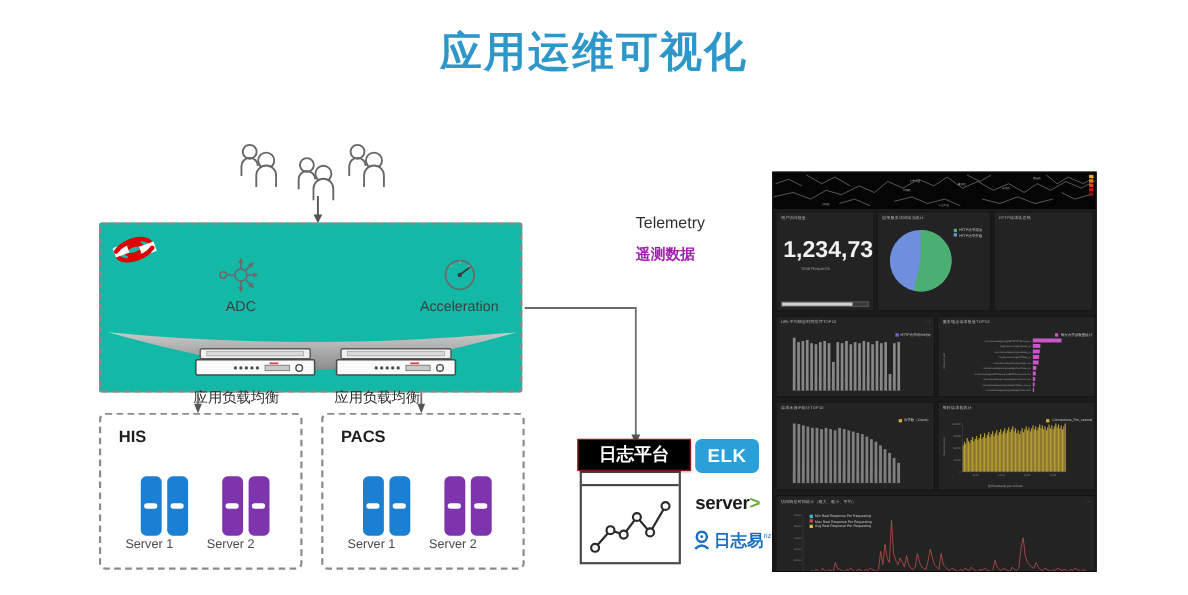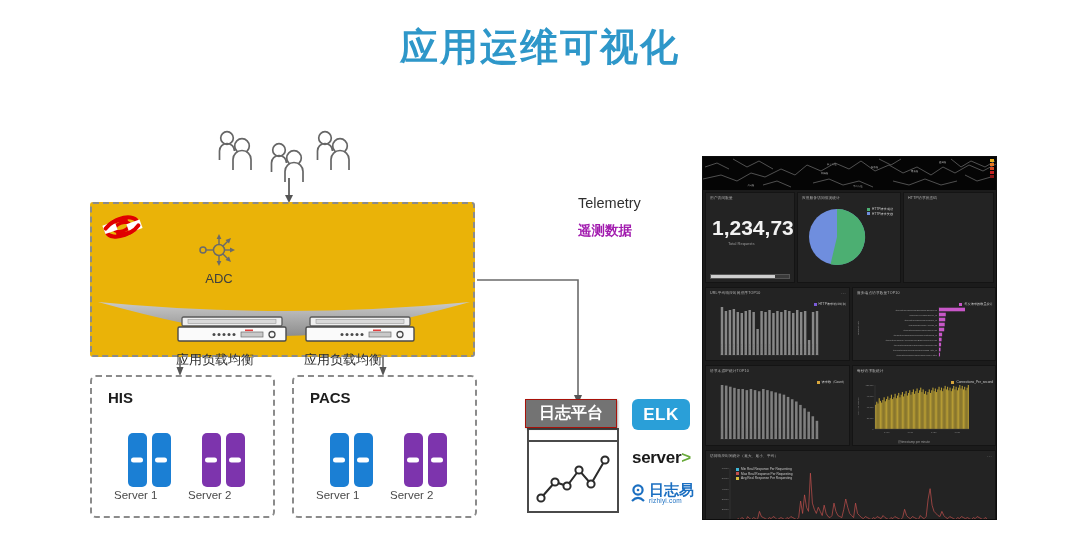--- a/index.html
+++ b/index.html
@@ -28,21 +28,21 @@
   .user-pair svg { display: block; }
   .up-a { left: 0px;  top: 0px; }
   .up-b { left: 52px; top: 12px; }
   .up-c { left: 98px; top: 0px; }
 
   .arrow-users { position: absolute; left: 283px; top: 58px; }
 
   
   .adc-box {
     position: absolute; left: 90px; top: 82px; width: 385px; height: 155px;
-    border: 2px dashed #8b8b8b; border-radius: 3px; background: #eab308;
+    border: 2px dashed #8b8b8b; border-radius: 3px; background: #14b8a6;
   }
   .radware-logo { position: absolute; left: 8px; top: 6px; width: 44px; height: 34px; }
 
   .feature { position: absolute; text-align: center; width: 110px; }
   .feature .ico { height: 40px; display: flex; align-items: center; justify-content: center; }
   .feature .lab { font-size: 13px; color: #3f3f3f; margin-top: 1px; }
   .f-adc { left: 72px;  top: 26px; }
   .f-ssl { left: 172px; top: 26px; }
   .f-acc { left: 258px; top: 26px; width: 135px; }
 
@@ -80,22 +80,22 @@
   .telemetry-label {
     position: absolute; left: 578px; top: 195px;
     font-size: 14.5px; font-weight: normal; color: #2f2f2f;
   }
   .telemetry-sub {
     position: absolute; left: 578px; top: 222px;
     font-size: 13.5px; font-weight: bold; color: #a21caf;
   }
 
   .logplat {
-    position: absolute; left: 525px; top: 399px; width: 92px; height: 29px;
-    background: #737373; border: 1.5px solid #a81109;
+    position: absolute; left: 525px; top: 399px; width: 103px; height: 29px;
+    background: #000000; border: 1.5px solid #a81109;
     display: flex; align-items: center; justify-content: center;
     color: #ffffff; font-size: 16px; font-weight: bold;
     box-shadow: 1px 1px 2px rgba(0,0,0,.35);
     z-index: 3;
   }
   .chartbox {
     position: absolute; left: 527px; top: 428px; width: 92px; height: 85px;
     border: 2px solid #4a4a4a; background: #fff;
   }
   .chartbox .tbar { height: 12px; border-bottom: 2px solid #4a4a4a; }
@@ -105,21 +105,21 @@
     background: #2a9fd8; border-radius: 6px;
     display: flex; align-items: center; justify-content: center;
     color: #fff; font-size: 17px; font-weight: bold; letter-spacing: .5px;
   }
   .splunk {
     position: absolute; left: 632px; top: 448px;
     font-size: 17px; font-weight: bold; color: #1a1a1a; letter-spacing: -.3px;
   }
   .splunk .gt { color: #6aab3c; }
   .rizhiyi { position: absolute; left: 630px; top: 482px; display: flex; align-items: center; gap: 3px; }
-  .rizhiyi .rz-txt { display: flex; flex-direction: column; line-height: 1; }
+  .rizhiyi .rz-txt { display: flex; line-height: 1; }
   .rizhiyi .rz-cn { font-size: 15px; font-weight: bold; color: #1b6fc1; }
   .rizhiyi .rz-en { font-size: 6.5px; color: #1b6fc1; letter-spacing: .2px; margin-top: 1px; }
 
   
   .dash {
     position: absolute; left: 702px; top: 156px; width: 295px; height: 364px;
     background: #1b1b1b; border: 1px solid #0d0d0d; overflow: hidden;
   }
   .dash-map { position: relative; height: 33px; background: #050505; overflow: hidden; }
   .map-legend { position: absolute; right: 2px; top: 2px; width: 4px; }
@@ -219,20 +219,33 @@
             <line x1="24" y1="13" x2="29" y2="8" stroke="#6a6a6a" stroke-width="1.4"></line>
             <polygon points="32,5 26.5,7 30,10.5" fill="#6a6a6a"></polygon>
             <line x1="24" y1="21" x2="29" y2="26" stroke="#6a6a6a" stroke-width="1.4"></line>
             <polygon points="32,29 26.5,27 30,23.5" fill="#6a6a6a"></polygon>
           </svg>
         </div>
         <div class="lab">ADC</div>
       </div>
 
 
+      <div class="feature f-acc">
+        <div class="ico">
+          <svg width="34" height="34" viewBox="0 0 34 34">
+            <circle cx="17" cy="17" r="13" fill="none" stroke="#6a6a6a" stroke-width="1.6"></circle>
+            <line x1="17" y1="17" x2="26" y2="10" stroke="#3a3a3a" stroke-width="1.6"></line>
+            <circle cx="17" cy="17" r="2" fill="#3a3a3a"></circle>
+            <line x1="17" y1="4" x2="17" y2="7" stroke="#9a9a9a" stroke-width="1.2"></line>
+            <line x1="8" y1="8" x2="10" y2="10" stroke="#9a9a9a" stroke-width="1.2"></line>
+            <line x1="26" y1="8" x2="24" y2="10" stroke="#9a9a9a" stroke-width="1.2"></line>
+          </svg>
+        </div>
+        <div class="lab">Acceleration</div>
+      </div>
 
       <div class="cone">
         <svg width="372" height="38" viewBox="0 0 372 38">
           <defs>
             <linearGradient id="coneg" x1="0" y1="0" x2="0" y2="1">
               <stop offset="0%" stop-color="#c9c9c9"></stop>
               <stop offset="100%" stop-color="#8d8d8d"></stop>
             </linearGradient>
           </defs>
           <path d="M0 2 Q186 20 372 2 Q250 36 186 36 Q122 36 0 2 Z" fill="url(#coneg)"></path>

